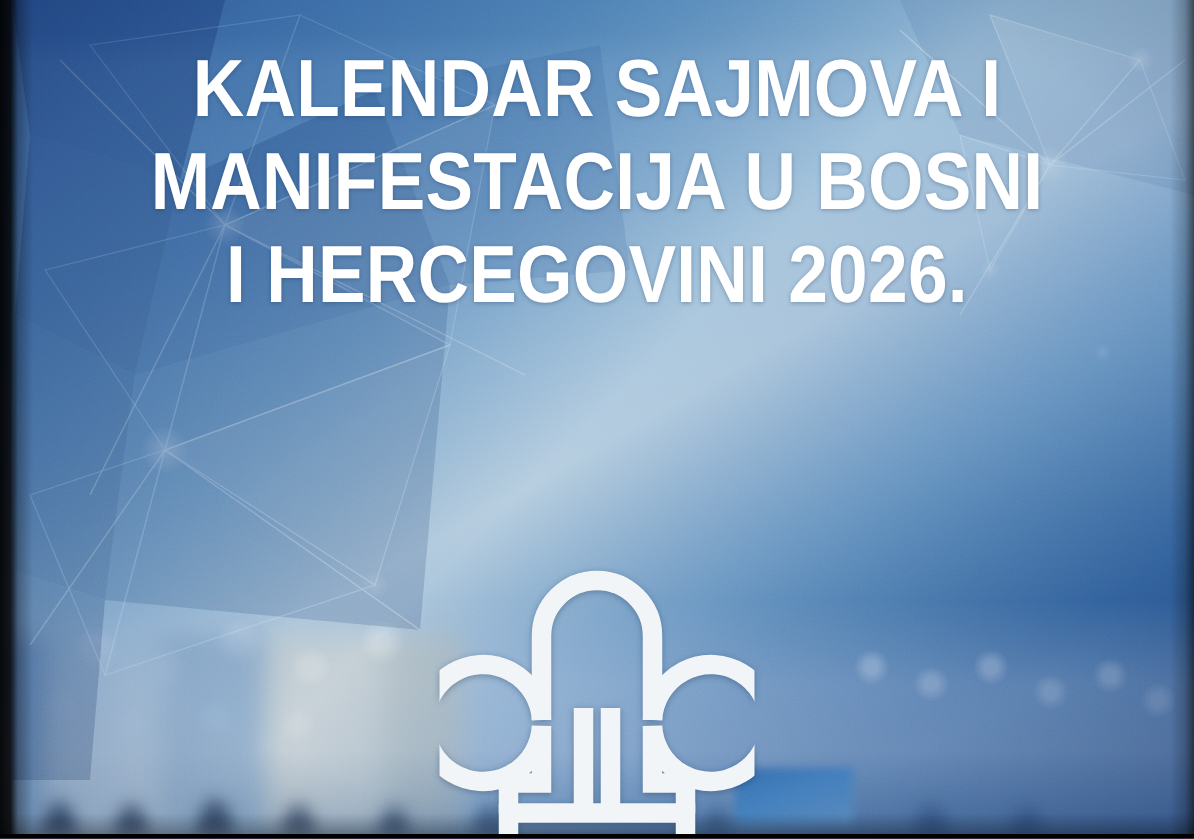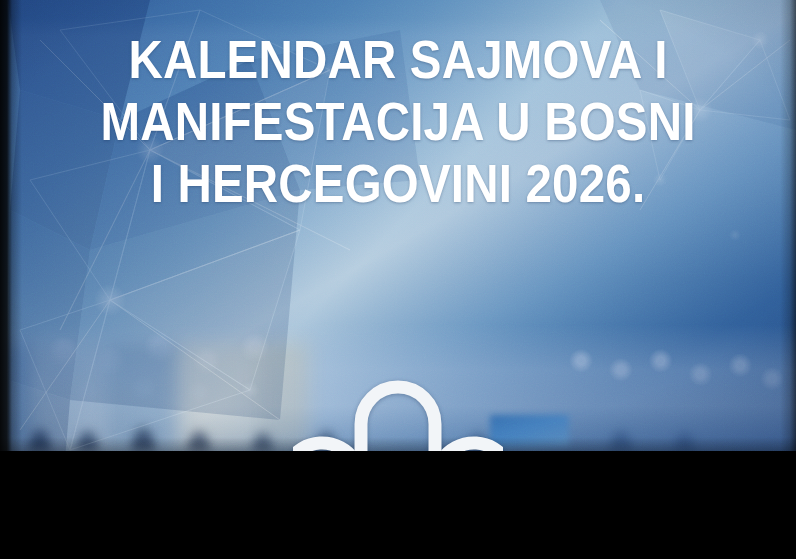--- a/index.html
+++ b/index.html
@@ -1,21 +1,21 @@
 <!DOCTYPE html>
 <html><head>
 <meta charset="utf-8">
 <style>
   * { margin:0; padding:0; box-sizing:border-box; }
   html,body { width:796px; height:559px; overflow:hidden; background:#000; }
   body { font-family:"Liberation Sans", sans-serif; }
 
   #poster {
     position:relative;
-    width:796px; height:451px;
+    width:796px; height:556px;
     overflow:hidden;
     background:#8b5cf6;
   }
 
   
   .layer { position:absolute; inset:0; }
 
   
   .photo-base{
     background:

